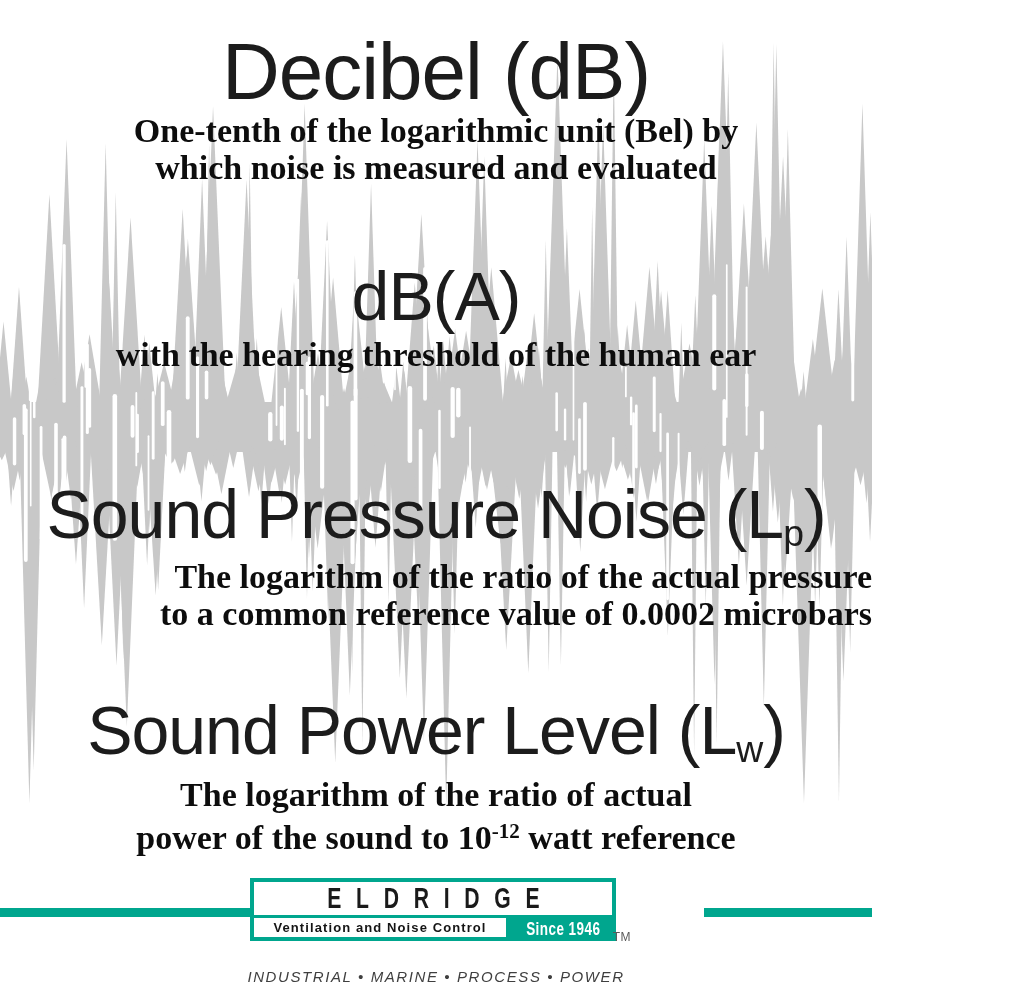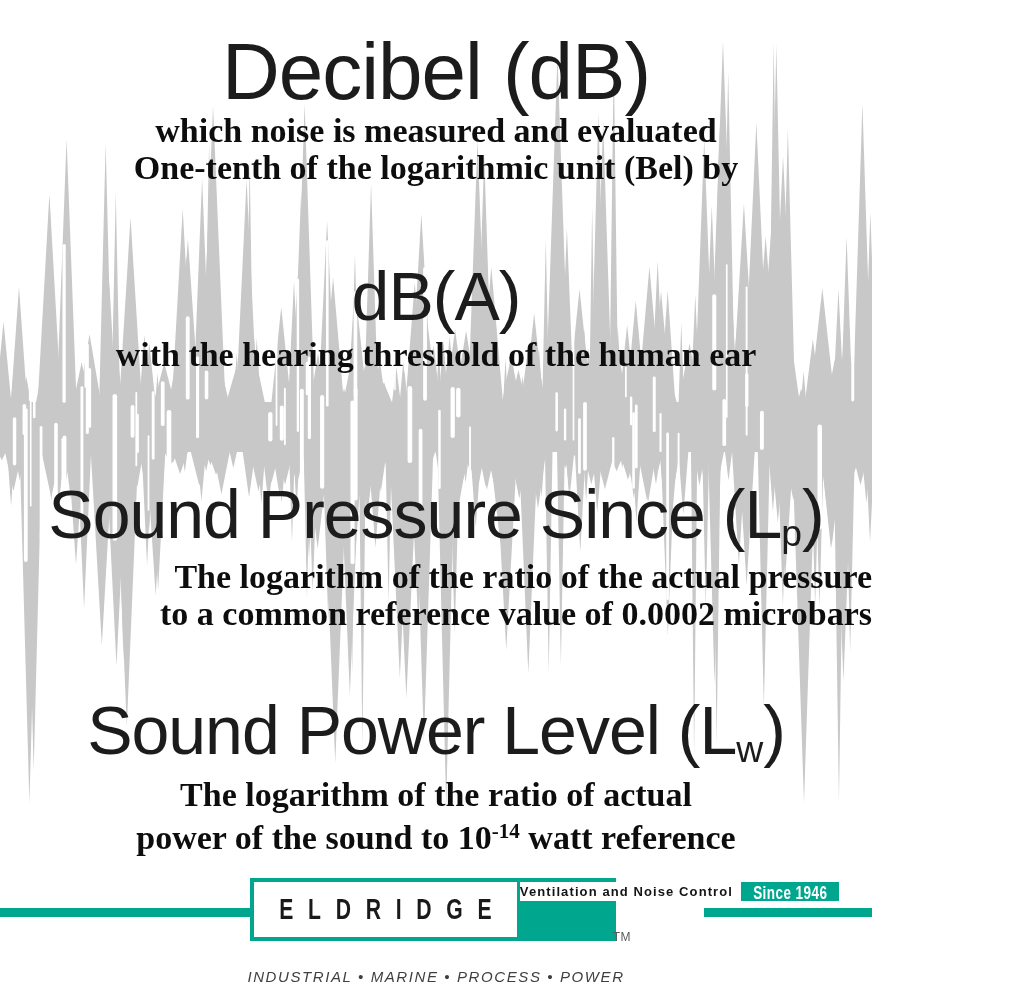--- a/index.html
+++ b/index.html
@@ -41,21 +41,21 @@
   
   .rule{position:absolute;top:908px;height:9px;}
   .rule-left{left:0;width:299px;}
   .rule-right{left:704px;width:320px;}
   
   .logo{
     position:absolute;top:878px;left:50%;
     width:366px;height:63px;margin-left:-186px;
     box-sizing:border-box;
     padding:4px;
-    display:flex;flex-direction:row;gap:3px;
+    display:flex;flex-direction:column;gap:3px;
   }
   .logo-top{
     background:#ffffff;
     flex:1 1 auto;
     display:flex;align-items:center;justify-content:center;
   }
   .brand{
     font-weight:700;
     font-size:23px;
     letter-spacing:16px;
@@ -798,44 +798,44 @@
       <line x1="284.8906099796295" y1="388.6677502573002" x2="284.8906099796295" y2="444.32282431717647" stroke="#ffffff" stroke-width="1.8532391585409642" stroke-linecap="round"></line>
       <line x1="565.052131652832" y1="409.64620099170133" x2="565.052131652832" y2="439.30409335712164" stroke="#ffffff" stroke-width="2.3744131714105605" stroke-linecap="round"></line>
       <line x1="556.6590964794159" y1="393.5027154709678" x2="556.6590964794159" y2="430.1024651771963" stroke="#ffffff" stroke-width="2.5498936705291273" stroke-linecap="round"></line>
       <line x1="197.5536026954651" y1="436.61685834173113" x2="197.5536026954651" y2="357.69567883394103" stroke="#ffffff" stroke-width="3.1021041974425314" stroke-linecap="round"></line>
       <line x1="270.29297375679016" y1="414.1788964404259" x2="270.29297375679016" y2="439.33099162259674" stroke="#ffffff" stroke-width="4.34180032685399" stroke-linecap="round"></line>
       <line x1="654.231728553772" y1="430.73945762822405" x2="654.231728553772" y2="378.0011384393712" stroke="#ffffff" stroke-width="2.9783081233501436" stroke-linecap="round"></line>
     </svg>
 
   <div class="abs heading h-decibel">Decibel (dB)</div>
   <div class="abs desc d1">
+    <div>One-tenth of the logarithmic unit (Bel) by</div>
     <div>which noise is measured and evaluated</div>
-    <div>One-tenth of the logarithmic unit (Bel) by</div>
   </div>
 
   <div class="abs heading h-dba">dB(A)</div>
   <div class="abs desc d2">
     <div>with the hearing threshold of the human ear</div>
   </div>
 
   <div class="abs heading h-spl">
-    <span>Sound Pressure Since (L</span><span class="subscript">p</span><span>)</span>
+    <span>Sound Pressure Noise (L</span><span class="subscript">p</span><span>)</span>
   </div>
   <div class="abs desc d3">
     <div>The logarithm of the ratio of the actual pressure</div>
     <div>to a common reference value of 0.0002 microbars</div>
   </div>
 
   <div class="abs heading h-swl">
     <span>Sound Power Level (L</span><span class="subscript">w</span><span>)</span>
   </div>
   <div class="abs desc d4">
     <div>The logarithm of the ratio of actual</div>
     <div>
-      <span>power of the sound to 10</span><span class="superscript">-14</span><span> watt reference</span>
+      <span>power of the sound to 10</span><span class="superscript">-12</span><span> watt reference</span>
     </div>
   </div>
 
   <div class="rule rule-left" style="background: rgb(0, 166, 142);"></div>
   <div class="rule rule-right" style="background: rgb(0, 166, 142);"></div>
 
   <div class="logo" style="background: rgb(0, 166, 142);">
     <div class="logo-top">
       <span class="brand">ELDRIDGE</span>
     </div>

